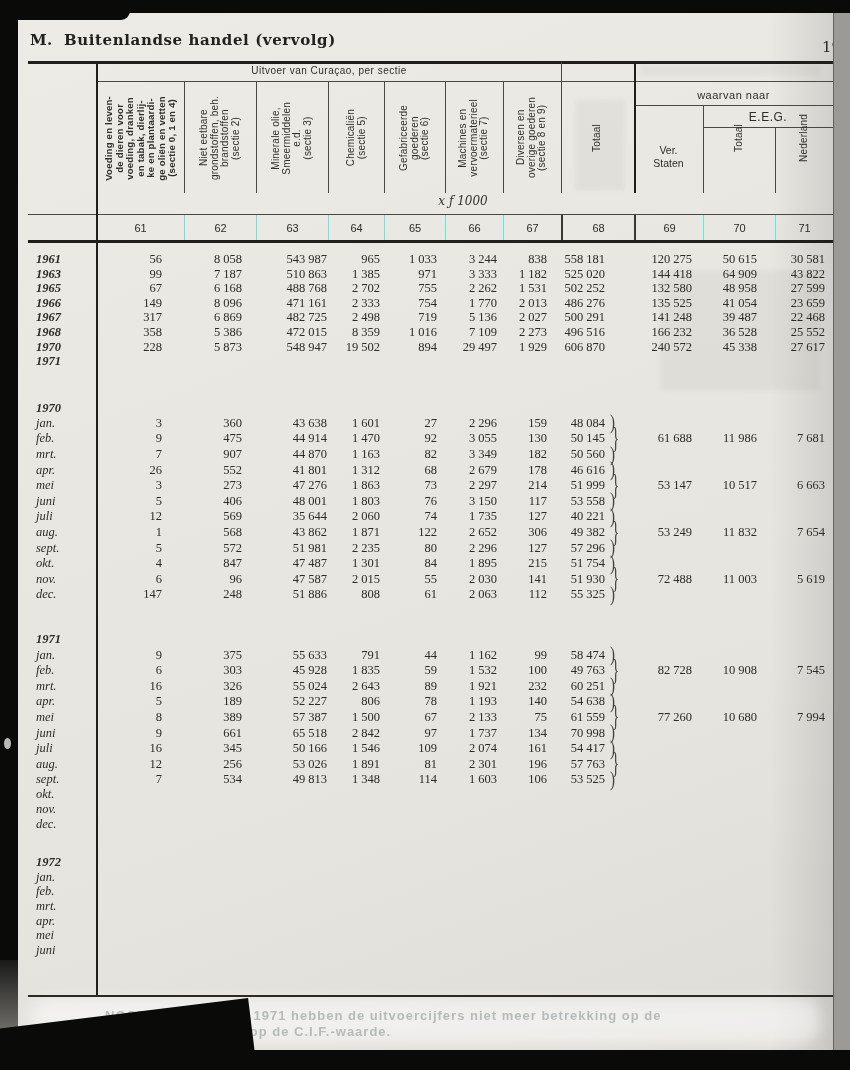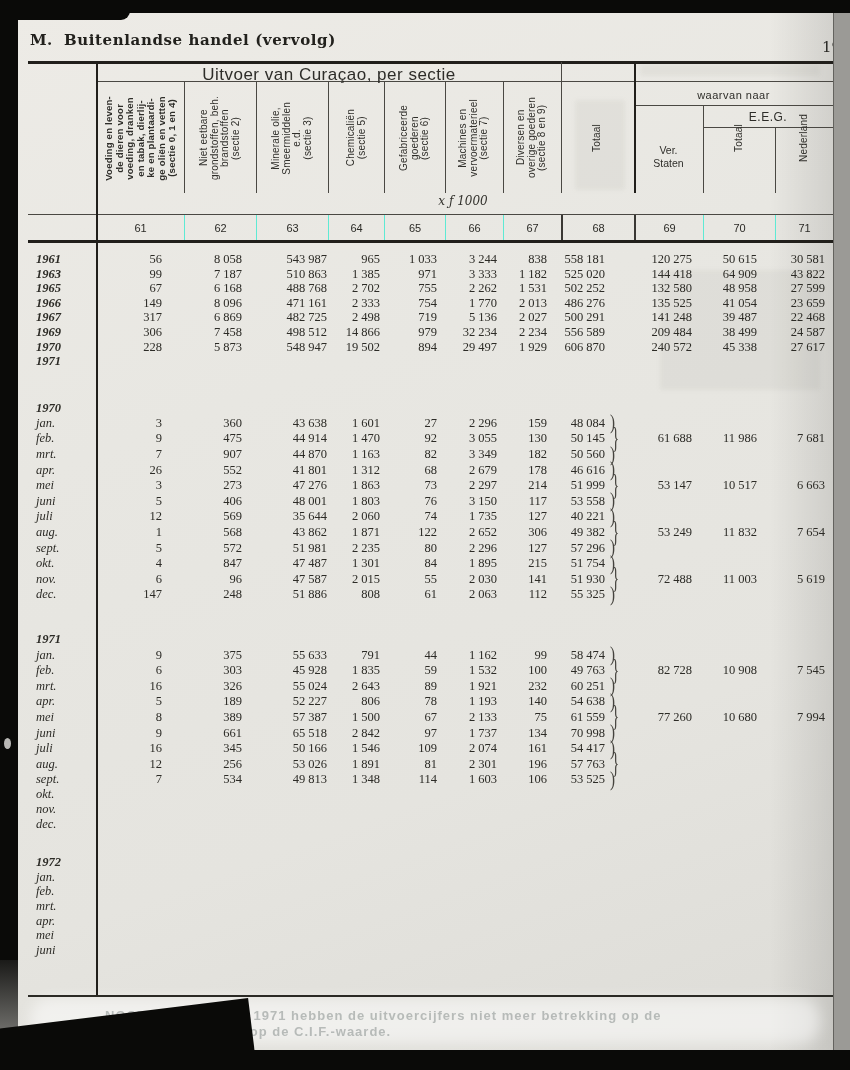--- a/index.html
+++ b/index.html
@@ -27,21 +27,21 @@
   .smudge{position:absolute;background:rgba(110,110,104,0.07);filter:blur(2px);border-radius:3px;}
   
   .htitle{position:absolute;left:30px;top:31px;font-weight:bold;font-size:15px;letter-spacing:.4px;color:#22211d;}
   .htitle2{position:absolute;left:64px;top:31px;font-weight:bold;font-size:15px;letter-spacing:.6px;color:#22211d;}
   .pagenum{position:absolute;left:806px;top:38px;font-size:15px;color:#2a2925;margin-left:16px;}
   
   .hl,.vl{position:absolute;background:#4a4843;}
   .thick{background:#211f1b;}
   
   .sans{font-family:"Liberation Sans",sans-serif;}
-  .spanner{position:absolute;text-align:center;font-size:17px;letter-spacing:.5px;color:#2e2d29;}
+  .spanner{position:absolute;text-align:center;font-size:10px;letter-spacing:.5px;color:#2e2d29;}
   .rot{position:absolute;display:flex;align-items:center;justify-content:center;}
   .rot .vtxt{writing-mode:vertical-rl;transform:rotate(180deg);white-space:pre-line;
         font-family:"Liberation Sans",sans-serif;font-size:10px;line-height:10.5px;
         letter-spacing:.2px;color:#2f2e2a;text-align:center;}
   .rot .bold{font-weight:bold;font-size:9.6px;}
   .verstaten{position:absolute;left:634px;top:128px;width:69px;height:58px;display:flex;align-items:center;justify-content:center;
         text-align:center;white-space:pre-line;font-family:"Liberation Sans",sans-serif;font-size:10.5px;line-height:13px;color:#2f2e2a;}
   .unit{position:absolute;left:380px;top:194px;width:166px;text-align:center;font-size:12px;color:#33322d;font-style:italic;}
   
   .numrow{position:absolute;left:97px;top:215px;height:25px;display:flex;font-family:"Liberation Sans",sans-serif;
@@ -259,33 +259,33 @@
           <td>719</td>
           <td>5 136</td>
           <td>2 027</td>
           <td>500 291</td>
           <td class="br"></td>
           <td>141 248</td>
           <td>39 487</td>
           <td>22 468</td>
         </tr>
         <tr>
-          <td class="lbl yl">1969</td>
-          <td>306</td>
-          <td>7 458</td>
-          <td>498 512</td>
-          <td>14 866</td>
-          <td>979</td>
-          <td>32 234</td>
-          <td>2 234</td>
-          <td>556 589</td>
-          <td class="br"></td>
-          <td>209 484</td>
-          <td>38 499</td>
-          <td>24 587</td>
+          <td class="lbl yl">1968</td>
+          <td>358</td>
+          <td>5 386</td>
+          <td>472 015</td>
+          <td>8 359</td>
+          <td>1 016</td>
+          <td>7 109</td>
+          <td>2 273</td>
+          <td>496 516</td>
+          <td class="br"></td>
+          <td>166 232</td>
+          <td>36 528</td>
+          <td>25 552</td>
         </tr>
         <tr>
           <td class="lbl yl">1970</td>
           <td>228</td>
           <td>5 873</td>
           <td>548 947</td>
           <td>19 502</td>
           <td>894</td>
           <td>29 497</td>
           <td>1 929</td>

